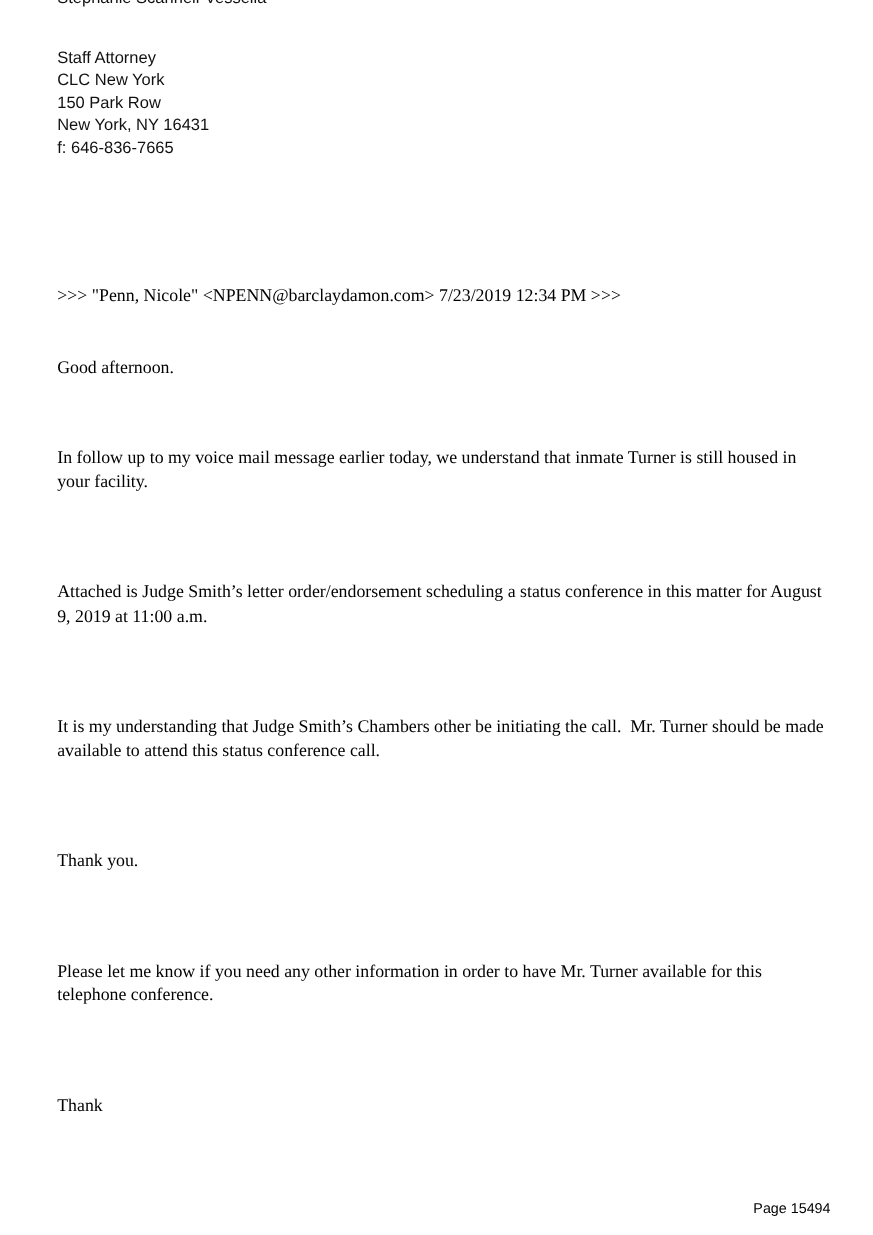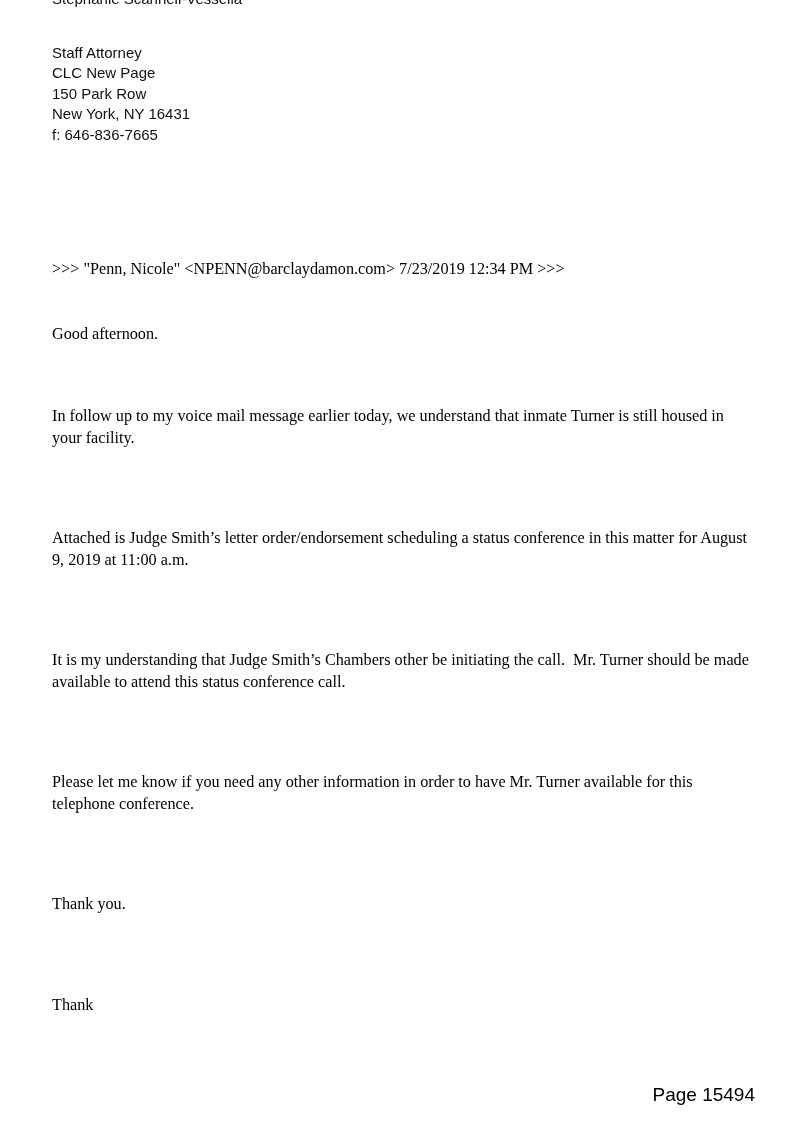--- a/index.html
+++ b/index.html
@@ -36,44 +36,44 @@
     color: #000;
     white-space: pre-wrap;
   }
   .email-body p { margin: 18px 0; }
   .email-body .quote-line, .email-body .greeting { margin: 0; }
 
   .page-number {
     position: absolute;
     right: 39px;
     bottom: 17px;
-    font-size: 19px;
+    font-size: 13px;
     color: #000;
   }
 </style>
 </head>
 <body>
 
 <div class="page">
 
   <section class="quoted-signature">
     <div class="sig-line cut">Stephanie Scannell-Vessella</div>
     <div class="sig-line">Staff Attorney</div>
-    <div class="sig-line">CLC New Page</div>
+    <div class="sig-line">CLC New York</div>
     <div class="sig-line">150 Park Row</div>
     <div class="sig-line">New York, NY 16431</div>
     <div class="sig-line">f: 646-836-7665</div>
   </section>
 
   <section class="email-body">
     <div class="quote-line">&gt;&gt;&gt; "Penn, Nicole" &lt;NPENN@barclaydamon.com&gt; 7/23/2019 12:34 PM &gt;&gt;&gt;</div>
     <div class="greeting">Good afternoon.</div>
     <p>In follow up to my voice mail message earlier today, we understand that inmate Turner is still housed in your facility.</p>
     <p>Attached is Judge Smith’s letter order/endorsement scheduling a status conference in this matter for August 9, 2019 at 11:00 a.m.</p>
     <p>It is my understanding that Judge Smith’s Chambers other be initiating the call.  Mr. Turner should be made available to attend this status conference call.</p>
+    <p>Thank you.</p>
     <p>Please let me know if you need any other information in order to have Mr. Turner available for this telephone conference.</p>
-    <p>Thank you.</p>
     <p>Thank</p>
   </section>
 
   <div class="page-number">Page 15494</div>
 
 </div>
 
 </body></html>

